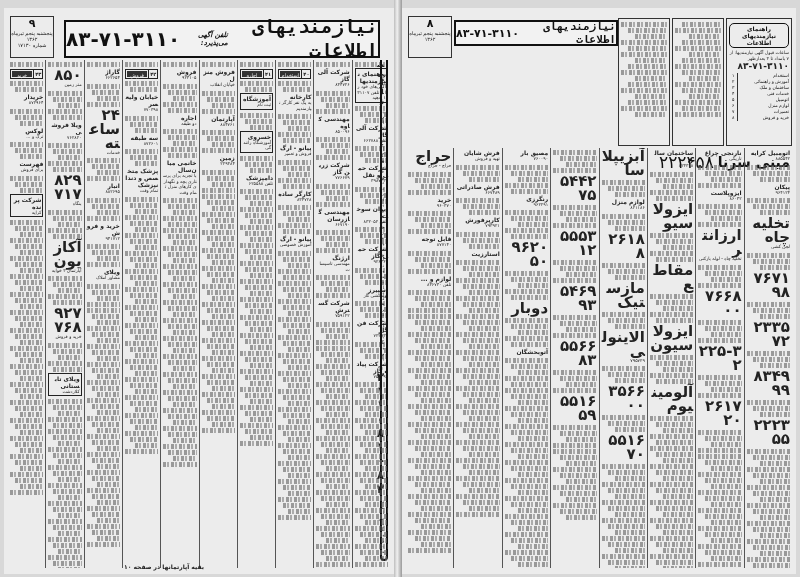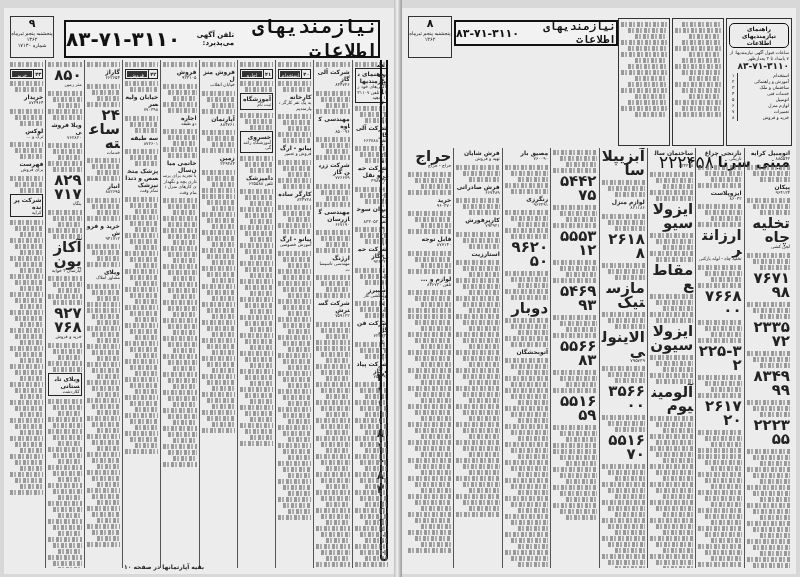--- a/index.html
+++ b/index.html
@@ -5,21 +5,21 @@
   html,body{margin:0;padding:0;}
   body{width:800px;height:577px;background:#d8d8d8;position:relative;overflow:hidden;font-family:"DejaVu Sans",sans-serif;color:#111;}
   .page{position:absolute;top:8px;background:#ececec;overflow:hidden;}
   .page.left{left:4px;width:390px;height:566px;}
   .page.right{left:402px;width:394px;height:566px;}
   .gutter{position:absolute;left:394px;top:0;width:8px;height:577px;background:linear-gradient(90deg,#bdbdbd,#f0f0f0 40%,#9a9a9a);}
   .pageno{position:absolute;top:8px;width:42px;height:40px;border:1px solid #333;font-size:5px;line-height:6px;text-align:center;direction:rtl;}
   .pageno .num{font-size:11px;font-weight:bold;line-height:13px;display:block;}
   .masthead{position:absolute;top:12px;height:34px;border:2px solid #111;display:flex;align-items:center;justify-content:center;direction:rtl;gap:6px;background:#f2f2f2;}
   .masthead .mt-title{font-family:Liberation Mono, monospace;font-weight:bold;font-size:19px;letter-spacing:-1px;}
-  .masthead .mt-sub{font-size:7px;font-weight:bold;}
+  .masthead .mt-sub{font-size:7px;font-weight:bold;font-style:italic;}
   .masthead .mt-phone{font-weight:bold;font-size:20px;letter-spacing:-0.5px;}
   .cols{position:absolute;top:52px;bottom:6px;display:flex;direction:rtl;}
   .col{flex:1;border-left:1px solid #555;padding:1px 2px;box-sizing:border-box;overflow:hidden;position:relative;}
   .col:last-child{border-left:none;}
   .ad{font-size:4.5px;line-height:5.5px;margin-bottom:3px;direction:rtl;text-align:right;color:#222;word-break:break-all;}
   .ad .ttl{font-weight:bold;font-size:6px;line-height:7px;display:block;}
   .ad .big{font-weight:bold;font-size:15px;line-height:14px;display:block;letter-spacing:-0.5px;}
   .ad .ph{font-weight:bold;font-size:6px;display:block;}
   .box{border:1px solid #222;padding:1px;margin-bottom:3px;}
   .tag{display:flex;border:1px solid #222;height:8px;margin:2px 0;font-size:5px;line-height:8px;}

